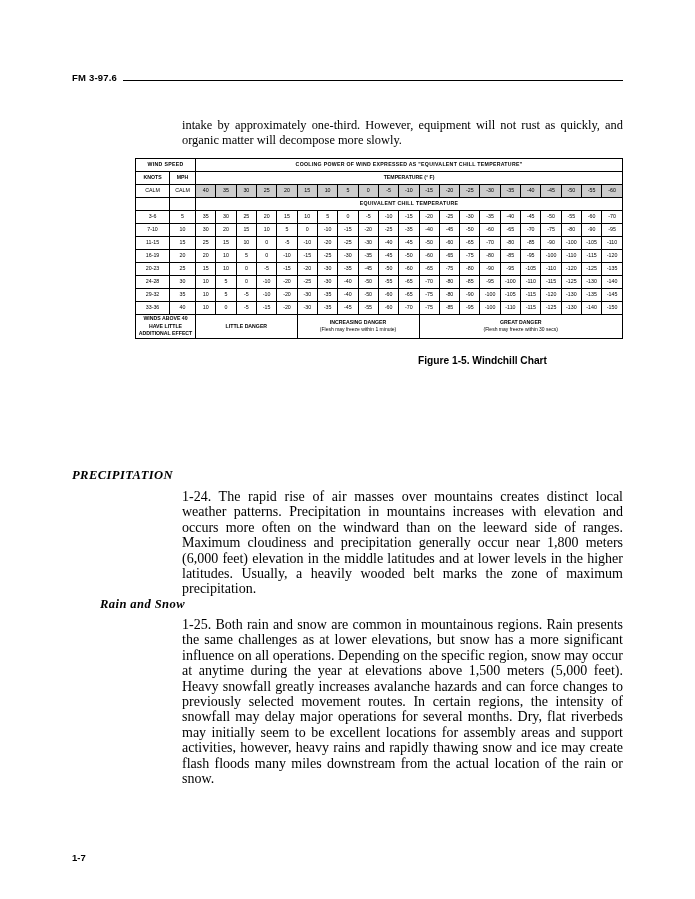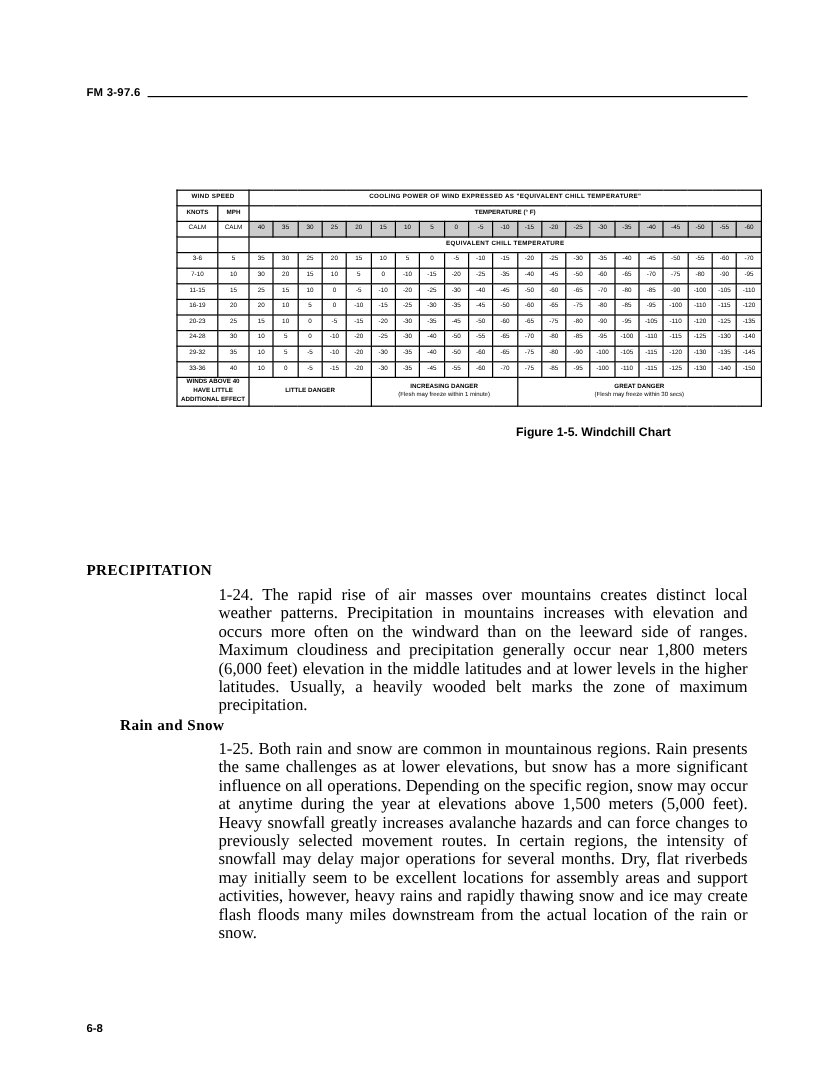--- a/index.html
+++ b/index.html
@@ -49,21 +49,21 @@
     left: 182px;
     top: 118px;
     width: 441px;
     font-size: 12.4px;
     line-height: 15.4px;
     text-align: justify;
   }
   
   .chart-wrap {
     position: absolute;
-    left: 147px;
+    left: 135px;
     top: 158px;
     width: 488px;
   }
   table.wc {
     border-collapse: collapse;
     table-layout: fixed;
     width: 488px;
     font-family: "Liberation Sans", sans-serif;
     font-size: 5.4px;
     line-height: 1;
@@ -132,20 +132,21 @@
     font-weight: bold;
   }
   
   .sec-head {
     position: absolute;
     left: 72px;
     font-family: "Liberation Serif", serif;
     font-weight: bold;
     font-size: 12.6px;
     letter-spacing: 0.4px;
+    font-style: italic;
   }
   .para {
     position: absolute;
     left: 182px;
     width: 441px;
     font-size: 14px;
     line-height: 15.4px;
     text-align: justify;
   }
   .footer {
@@ -160,20 +161,21 @@
 </head>
 <body>
 
 <div class="page">
 
   <div class="header">
     <div class="header-label">FM 3-97.6</div>
     <div class="header-rule"></div>
   </div>
 
+  <div class="intro">intake by approximately one-third. However, equipment will not rust as quickly, and organic matter will decompose more slowly.</div>
 
   <div class="chart-wrap">
     <table class="wc">
       <colgroup>
         <col style="width:34px">
         <col style="width:26px">
         <col span="21" style="width:20.3px">
       </colgroup>
       <tbody>
         <tr class="hdr-row">
@@ -441,14 +443,14 @@
 
     <div class="figcap" style="position:static; margin-top:16px;">Figure 1-5. Windchill Chart</div>
   </div>
 
   <div class="sec-head" style="top:468px;">PRECIPITATION</div>
   <div class="para" style="top:489px;">1-24. The rapid rise of air masses over mountains creates distinct local weather patterns. Precipitation in mountains increases with elevation and occurs more often on the windward than on the leeward side of ranges. Maximum cloudiness and precipitation generally occur near 1,800 meters (6,000 feet) elevation in the middle latitudes and at lower levels in the higher latitudes. Usually, a heavily wooded belt marks the zone of maximum precipitation.</div>
 
   <div class="sec-head" style="top:597px;margin-left:28px;">Rain and Snow</div>
   <div class="para" style="top:617px;">1-25. Both rain and snow are common in mountainous regions. Rain presents the same challenges as at lower elevations, but snow has a more significant influence on all operations. Depending on the specific region, snow may occur at anytime during the year at elevations above 1,500 meters (5,000 feet). Heavy snowfall greatly increases avalanche hazards and can force changes to previously selected movement routes. In certain regions, the intensity of snowfall may delay major operations for several months. Dry, flat riverbeds may initially seem to be excellent locations for assembly areas and support activities, however, heavy rains and rapidly thawing snow and ice may create flash floods many miles downstream from the actual location of the rain or snow.</div>
 
-  <div class="footer">6-8</div>
+  <div class="footer">1-7</div>
 </div>
 
 </body></html>

